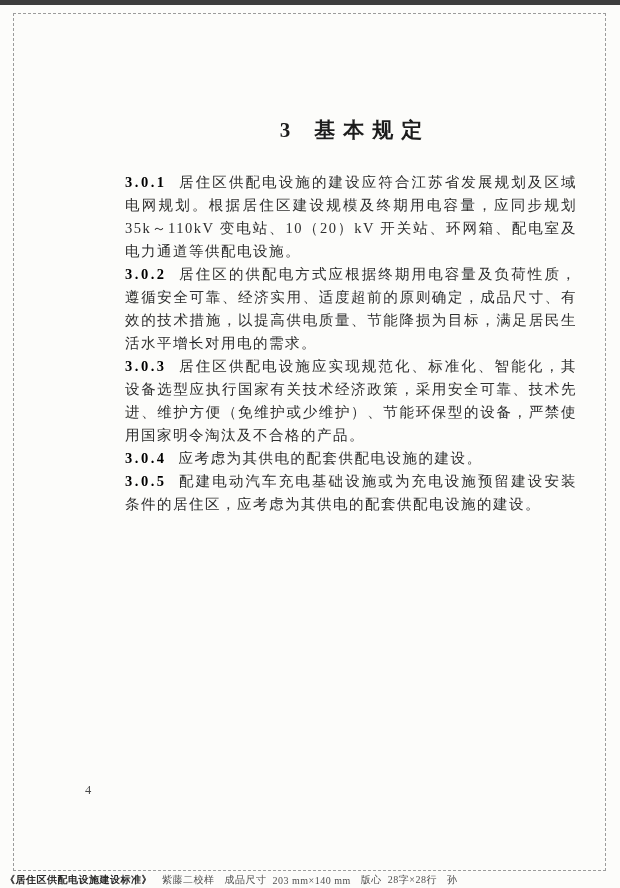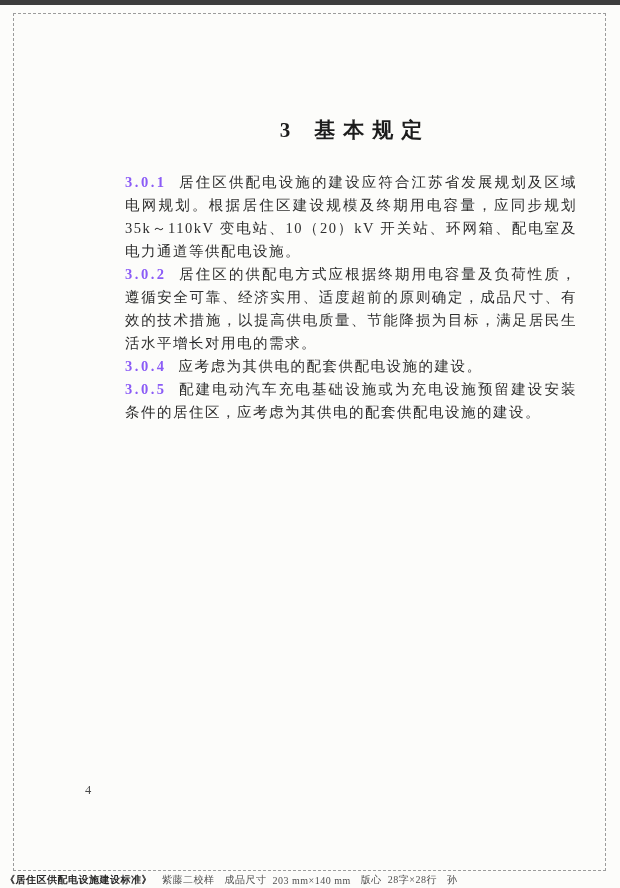--- a/index.html
+++ b/index.html
@@ -54,21 +54,21 @@
     line-height: 23px;
     letter-spacing: 1.5px;
     color: #2e2e2e;
     text-align: justify;
   }
   .clause { text-align: justify; }
   .clause-number {
     font-weight: bold;
     letter-spacing: 2.5px;
     margin-right: 12px;
-    color: #8b5cf6;
+    color: #000000;
     font-family: "Liberation Serif", "DejaVu Serif", serif;
   }
 
   .page-number {
     position: absolute;
     left: 85px; top: 783px;
     font-size: 12.5px;
     color: #4a4a4a;
   }
 
@@ -103,20 +103,21 @@
   <div class="chapter-title">
     <span class="chapter-num">3</span><span class="chapter-name">基本规定</span>
   </div>
 
   <div class="body-text">
 
       <div class="clause"><b class="clause-number">3.0.1</b><span class="clause-text">居住区供配电设施的建设应符合江苏省发展规划及区域电网规划。根据居住区建设规模及终期用电容量，应同步规划35k～110kV 变电站、10（20）kV 开关站、环网箱、配电室及电力通道等供配电设施。</span></div>
 
       <div class="clause"><b class="clause-number">3.0.2</b><span class="clause-text">居住区的供配电方式应根据终期用电容量及负荷性质，遵循安全可靠、经济实用、适度超前的原则确定，成品尺寸、有效的技术措施，以提高供电质量、节能降损为目标，满足居民生活水平增长对用电的需求。</span></div>
 
+      <div class="clause"><b class="clause-number">3.0.3</b><span class="clause-text">居住区供配电设施应实现规范化、标准化、智能化，其设备选型应执行国家有关技术经济政策，采用安全可靠、技术先进、维护方便（免维护或少维护）、节能环保型的设备，严禁使用国家明令淘汰及不合格的产品。</span></div>
 
       <div class="clause"><b class="clause-number">3.0.4</b><span class="clause-text">应考虑为其供电的配套供配电设施的建设。</span></div>
 
       <div class="clause"><b class="clause-number">3.0.5</b><span class="clause-text">配建电动汽车充电基础设施或为充电设施预留建设安装条件的居住区，应考虑为其供电的配套供配电设施的建设。</span></div>
     </div>
 
 </div>
 
 <div class="page-number">4</div>
 

